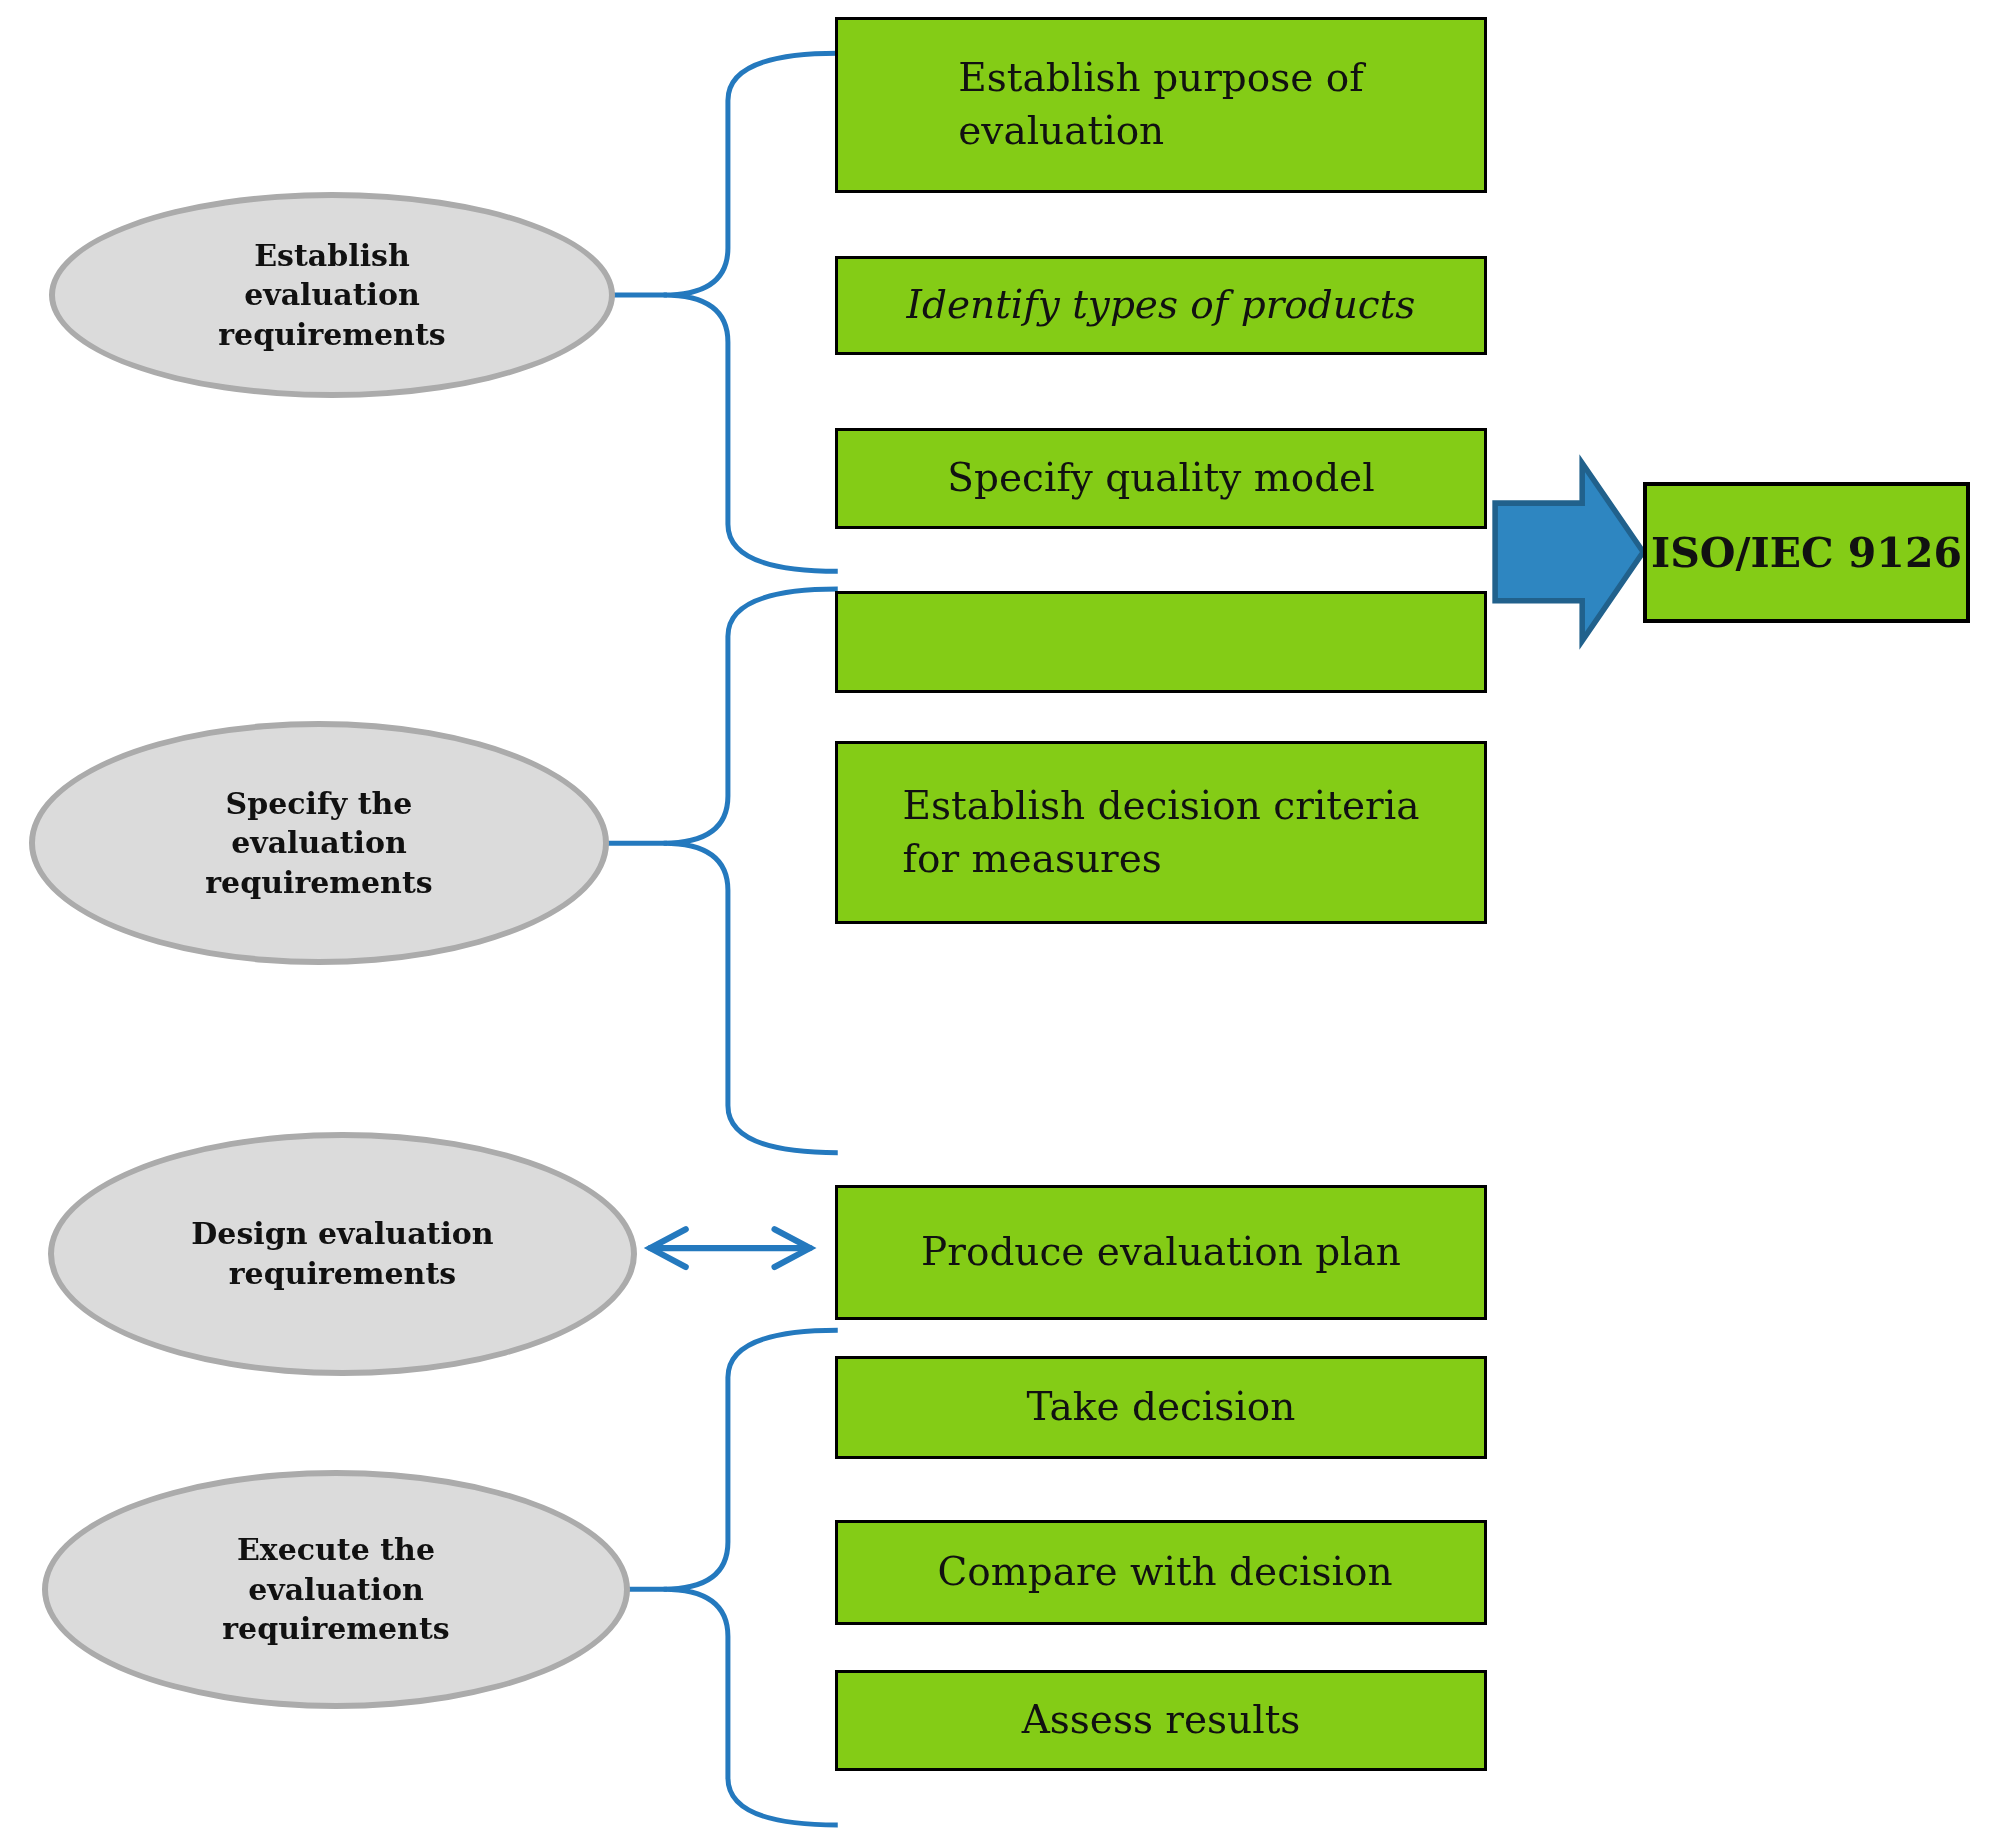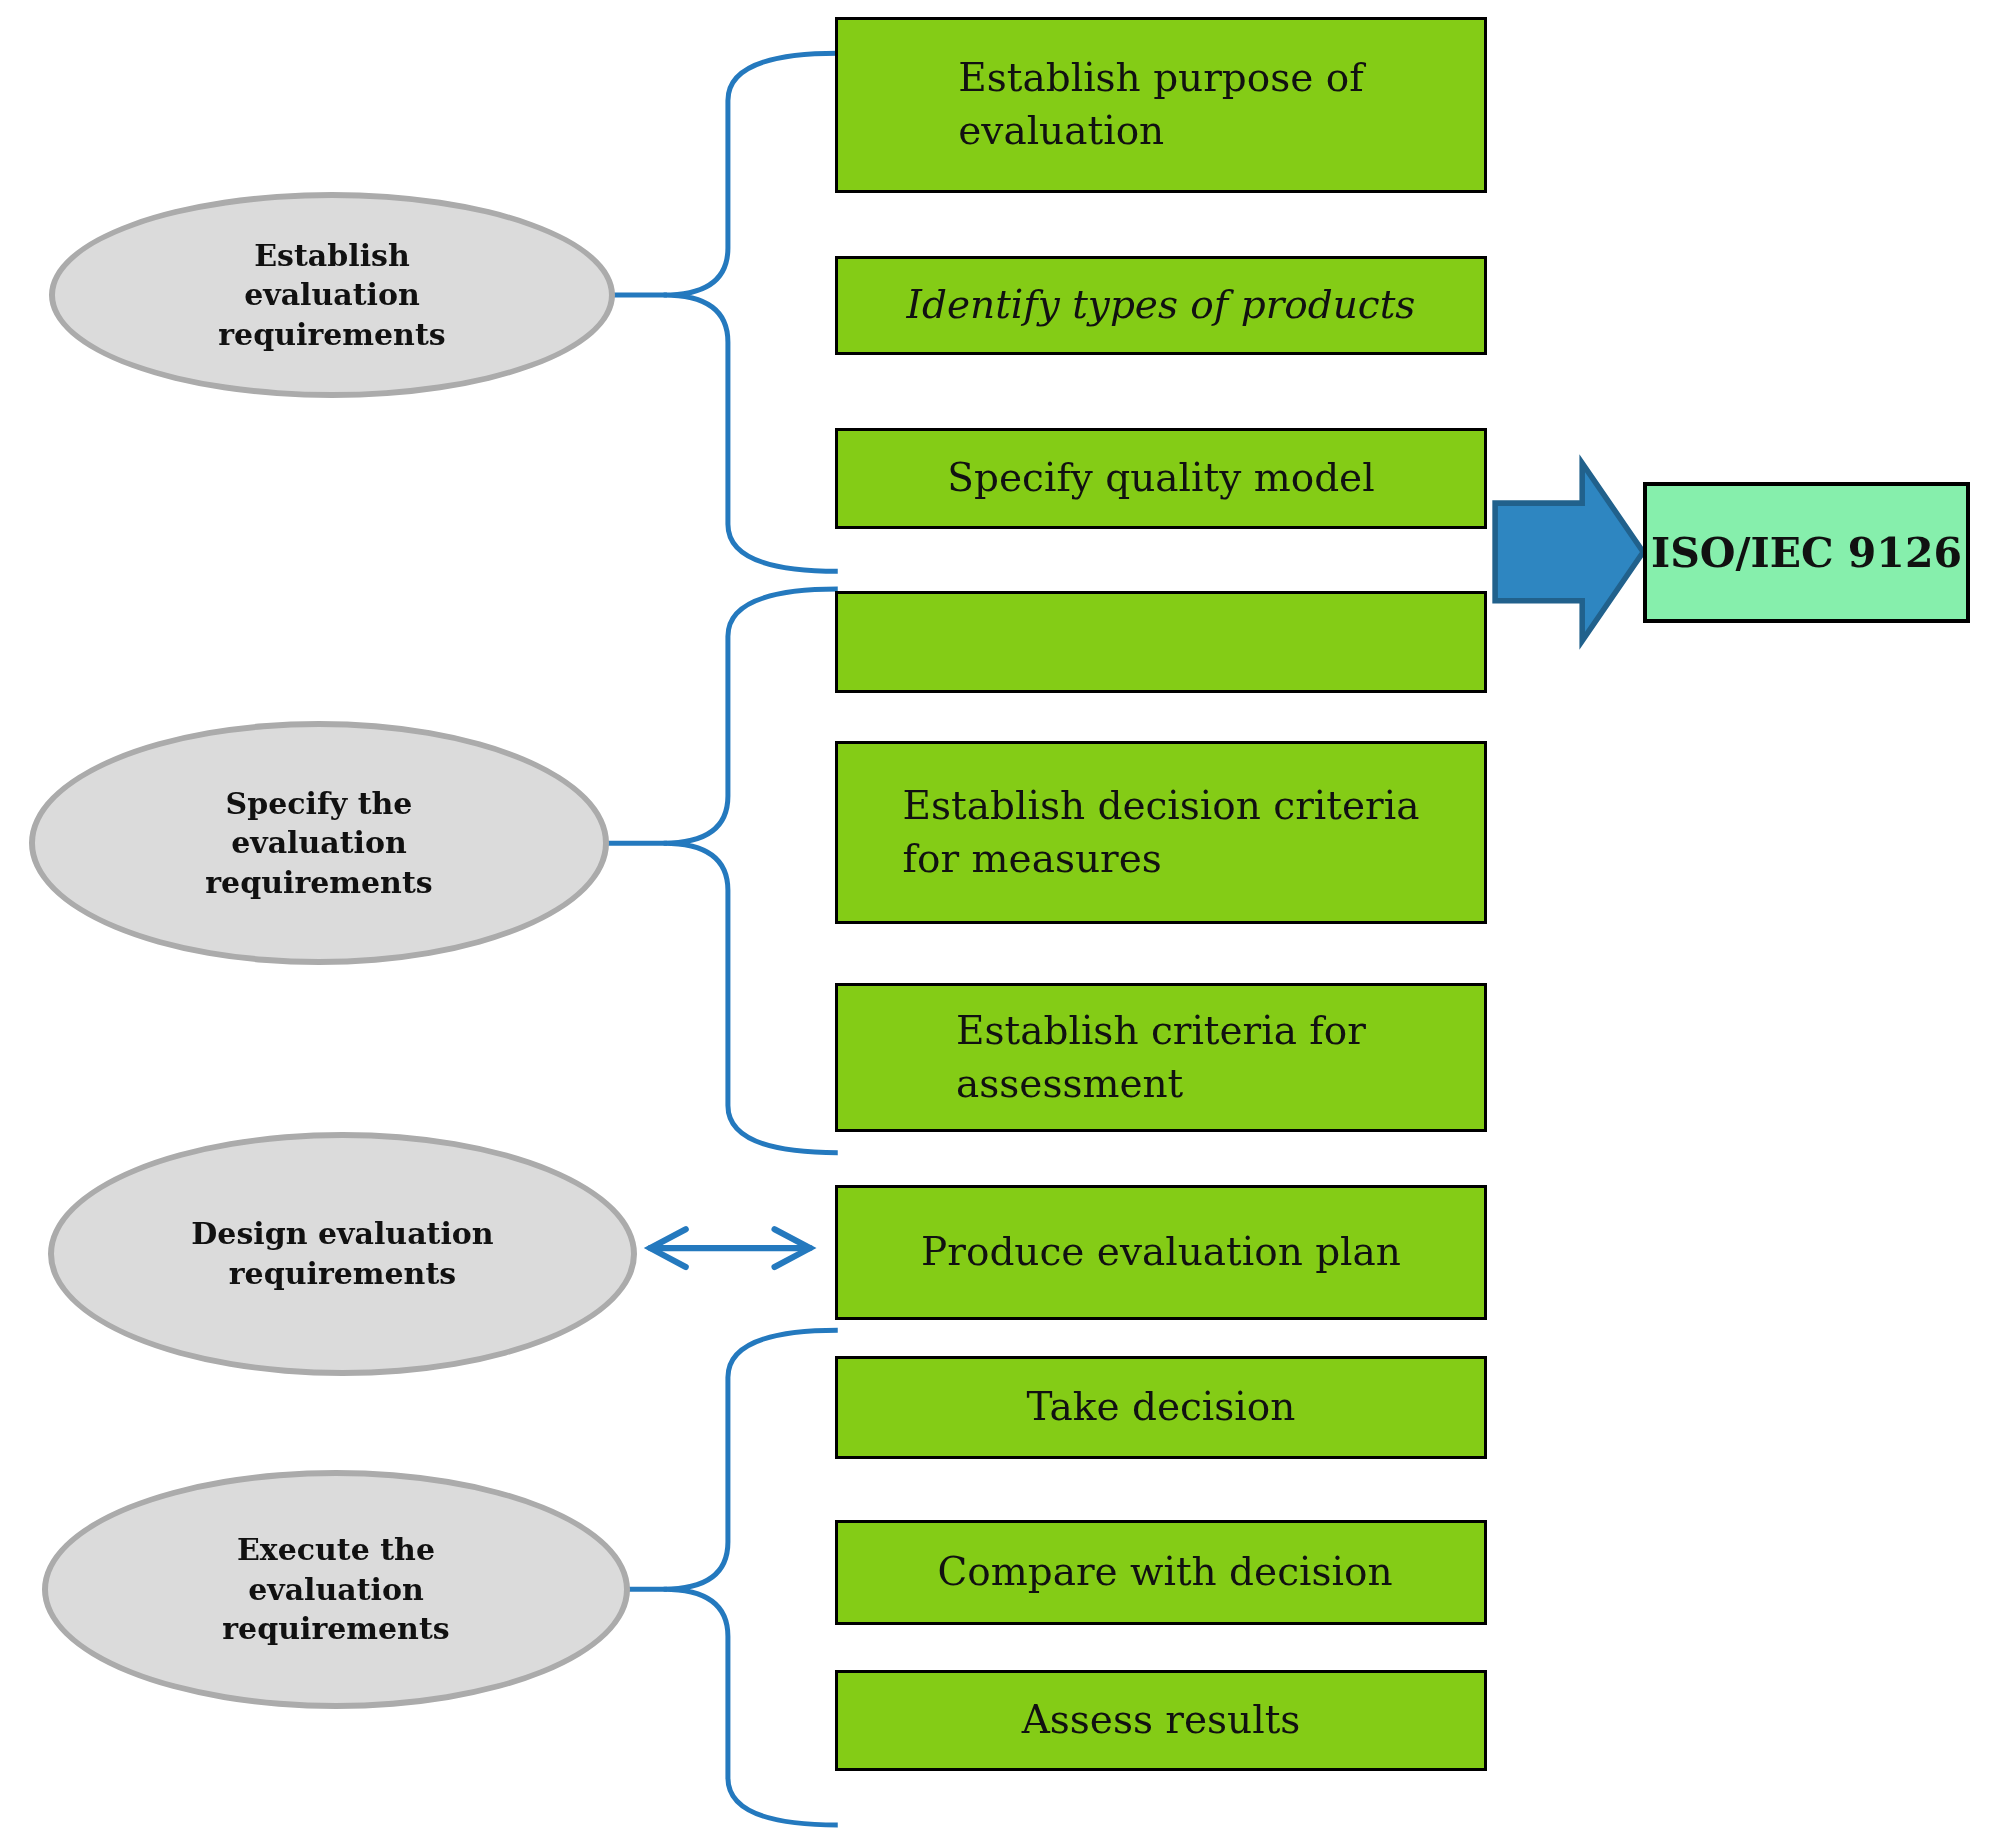--- a/index.html
+++ b/index.html
@@ -46,21 +46,21 @@
     box-sizing:border-box;
     left:835px;width:652px;
   }
   .box .lbl{
     font-size:39px;
     line-height:1.35;
     white-space:pre-line;
   }
   .iso-box{
     position:absolute;
-    background:#86efac;
+    background:#84cc16;
     border:4.4px solid var(--box-border);
     display:flex;align-items:center;justify-content:center;
     text-align:left;
     box-sizing:border-box;
   }
   .iso-box .lbl{font-size:41px;font-weight:bold;white-space:pre-line;}
 </style>
 </head>
 <body>
 
@@ -124,24 +124,20 @@
 
   <div class="box" style="top:591px;height:102px;">
     <span class="lbl"></span>
   </div>
 
   <div class="box" style="top:741px;height:183px;">
     <span class="lbl">Establish decision criteria
 for measures</span>
   </div>
 
-  <div class="box" style="top:983px;height:149px;">
-    <span class="lbl">Establish criteria for
-assessment</span>
-  </div>
 
   <div class="box" style="top:1167px;height:135px;margin-top:18px;">
     <span class="lbl">Produce evaluation plan</span>
   </div>
 
   <div class="box" style="top:1356px;height:103px;">
     <span class="lbl">Take decision</span>
   </div>
 
   <div class="box" style="top:1520px;height:105px;padding-left:8px;">

